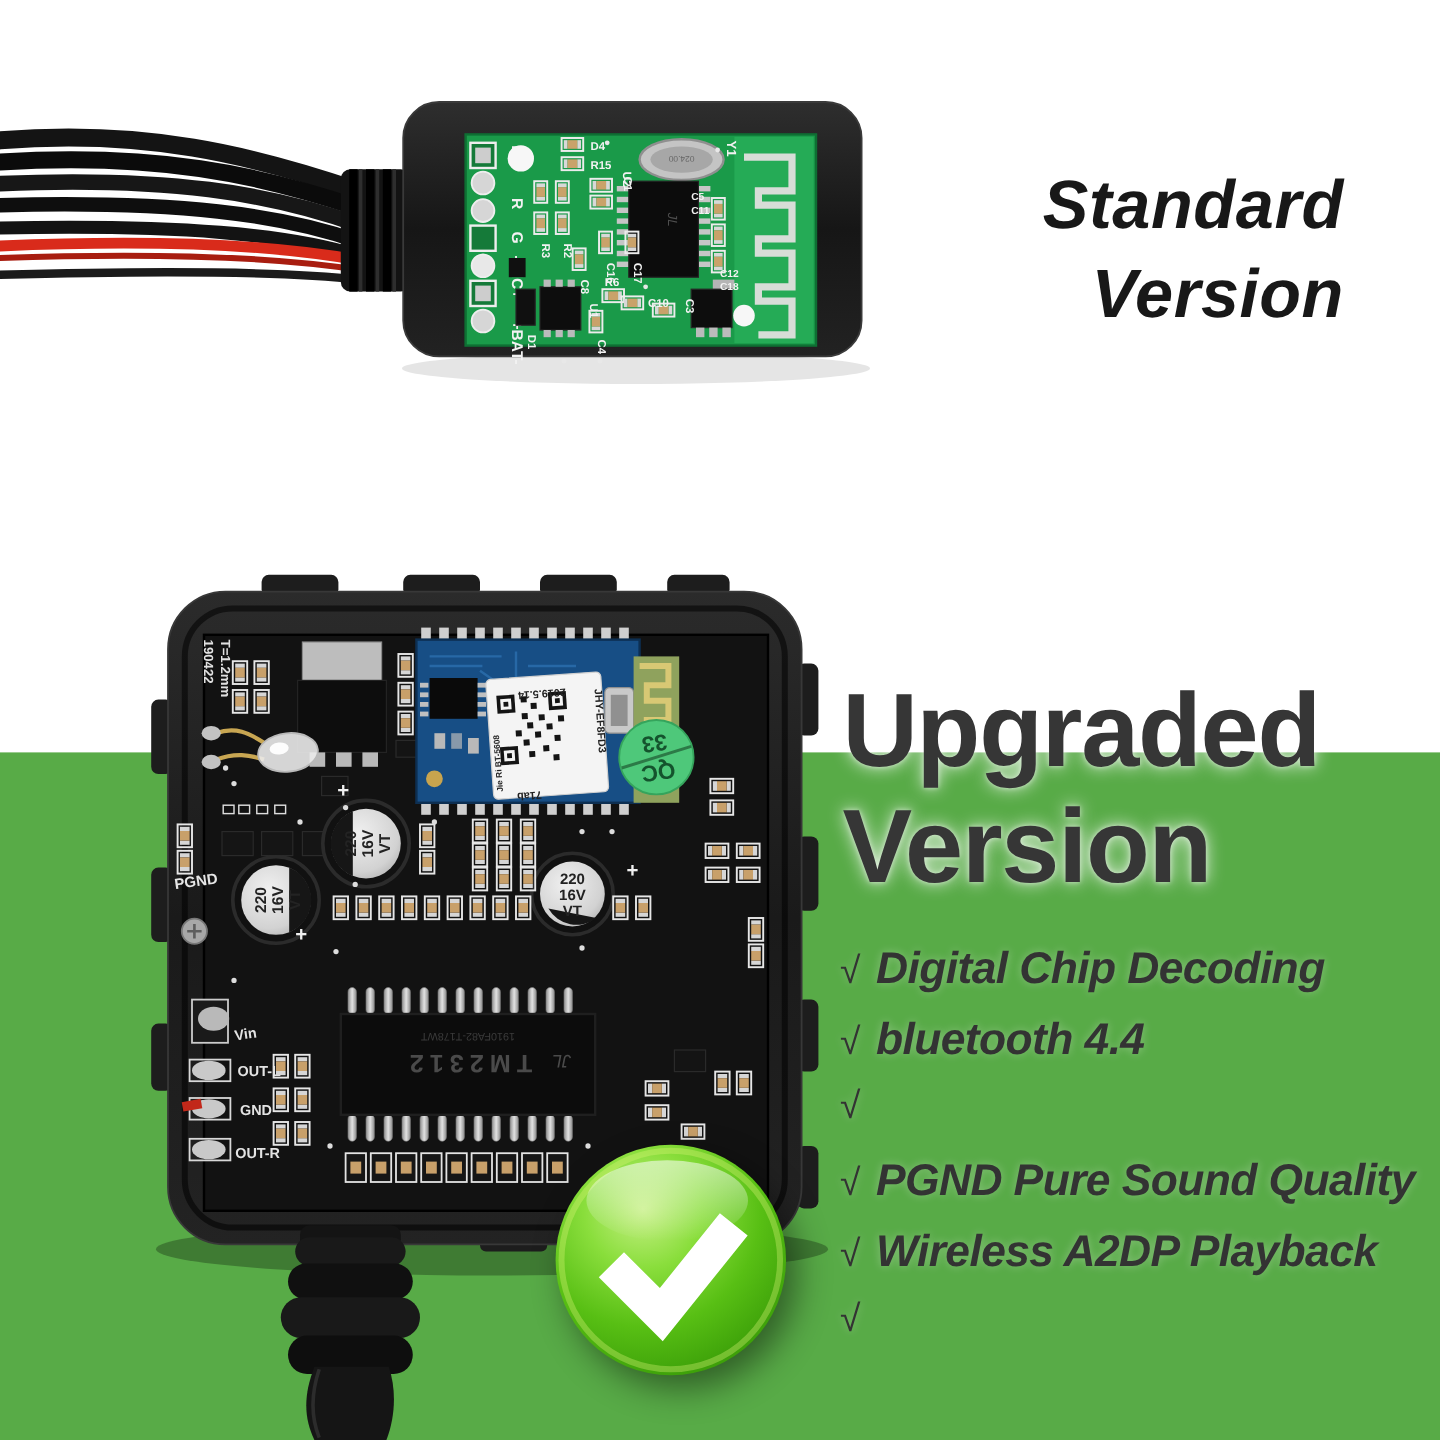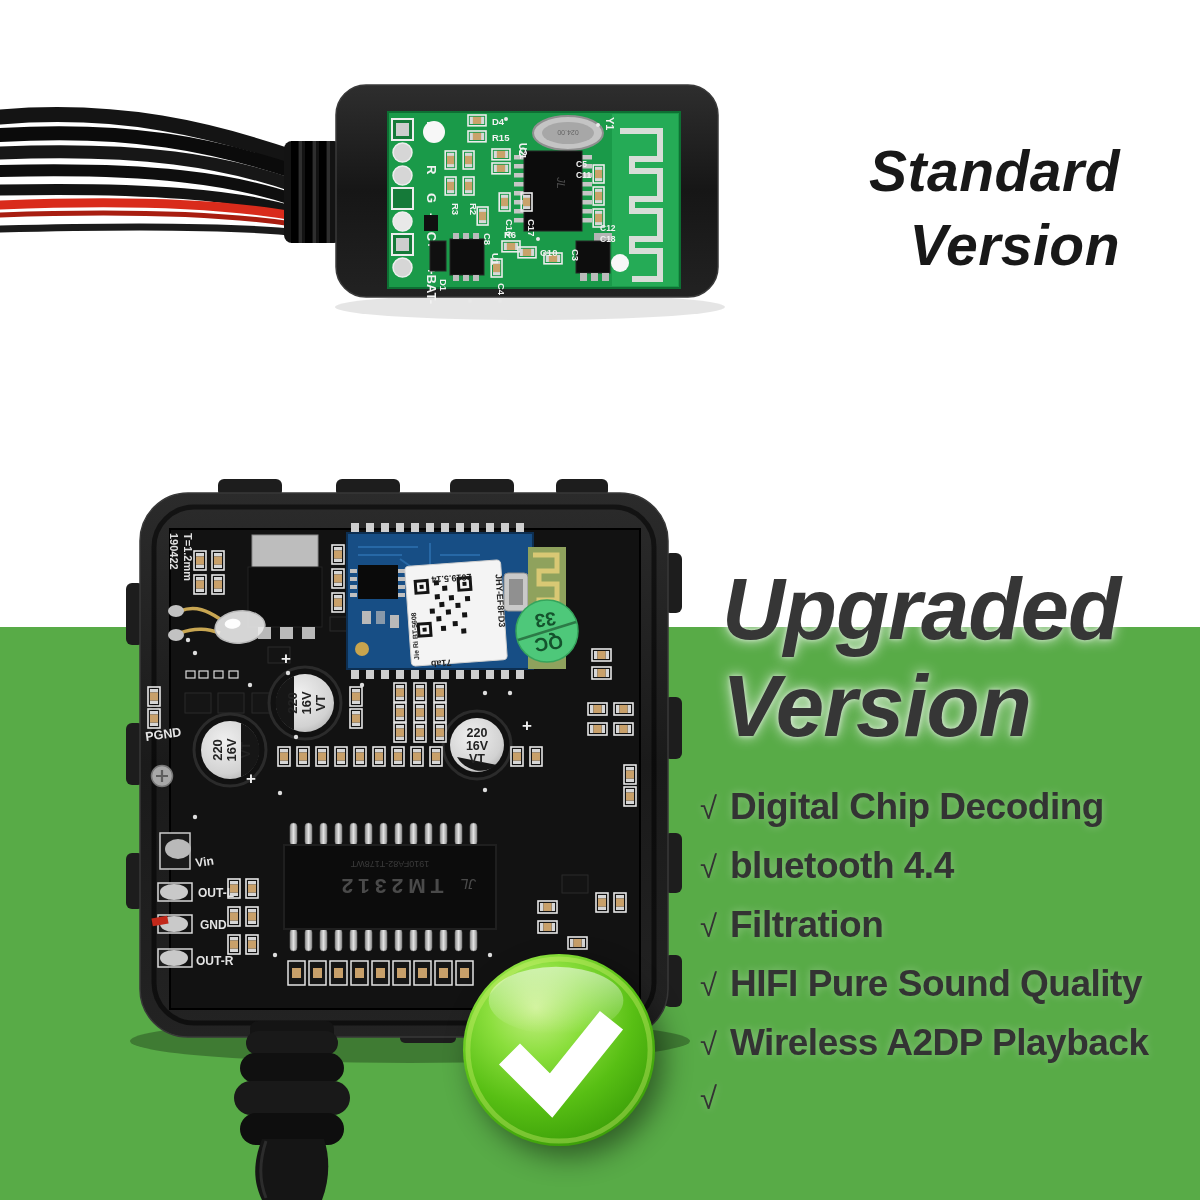--- a/index.html
+++ b/index.html
@@ -6,28 +6,28 @@
   body{width:1200px;height:1200px;position:relative;overflow:hidden;
        background:#ffffff;font-family:"Liberation Sans",sans-serif;}
   .stage{position:absolute;inset:0;width:1200px;height:1200px;}
   .green-band{position:absolute;left:0;top:627px;width:1200px;height:573px;}
   .svg-abs{position:absolute;}
   
   .std-title{position:absolute;left:740px;top:104px;width:380px;text-align:right;
     font-style:italic;font-weight:bold;font-size:57px;line-height:74px;
     color:#181818;letter-spacing:.5px;margin-top:30px;}
   .upg-title{position:absolute;left:702px;top:560px;width:470px;
-    font-style:italic;font-weight:bold;font-size:87px;line-height:97px;
+    font-weight:bold;font-size:87px;line-height:97px;
     color:#363636;letter-spacing:-1px;
-    text-shadow:0 0 14px rgba(255,255,255,.85),0 0 4px rgba(255,255,255,.55);margin-left:20px;}
+    text-shadow:0 0 14px rgba(255,255,255,.85),0 0 4px rgba(255,255,255,.55);}
   .features{position:absolute;left:700px;top:786px;width:470px;}
   .feature{display:flex;align-items:baseline;margin-bottom:19px;height:40px;
     color:#333333;text-shadow:0 0 8px rgba(255,255,255,.30);}
   .feature .tick{font-size:31px;font-weight:400;width:30px;flex:0 0 30px;}
-  .feature .flabel{font-size:37px;font-weight:bold;letter-spacing:-.5px;white-space:nowrap;}
+  .feature .flabel{font-size:37px;font-weight:bold;font-style:italic;letter-spacing:-.5px;white-space:nowrap;}
   
   .badge{position:absolute;left:460px;top:951px;width:198px;height:198px;
     filter:drop-shadow(9px 11px 14px rgba(0,0,0,.45));}
 </style>
 </head>
 <body>
 
 <div class="stage">
 
   <div class="green-band" style="background:#58ab47;"></div>
@@ -612,25 +612,24 @@
     <div class="feature">
       <span class="tick">√</span>
       <span class="flabel">Digital Chip Decoding</span>
     </div>
     <div class="feature">
       <span class="tick">√</span>
       <span class="flabel">bluetooth 4.4</span>
     </div>
     <div class="feature">
       <span class="tick">√</span>
-      <span class="flabel">Filtration</span>
     </div>
     <div class="feature">
       <span class="tick">√</span>
-      <span class="flabel">HIFI Pure Sound Quality</span>
+      <span class="flabel">PGND Pure Sound Quality</span>
     </div>
     <div class="feature">
       <span class="tick">√</span>
       <span class="flabel">Wireless A2DP Playback</span>
     </div>
     <div class="feature">
       <span class="tick">√</span>
     </div>
   </div>
 

